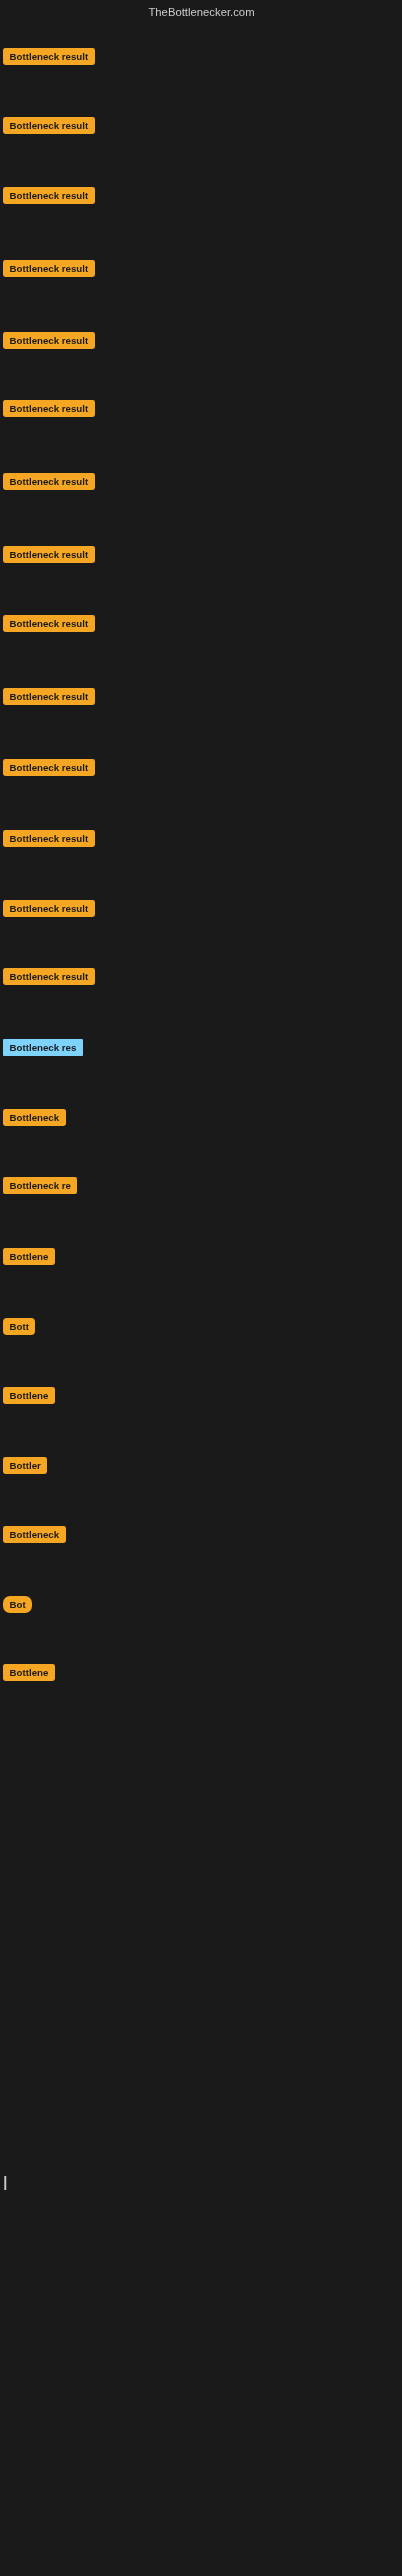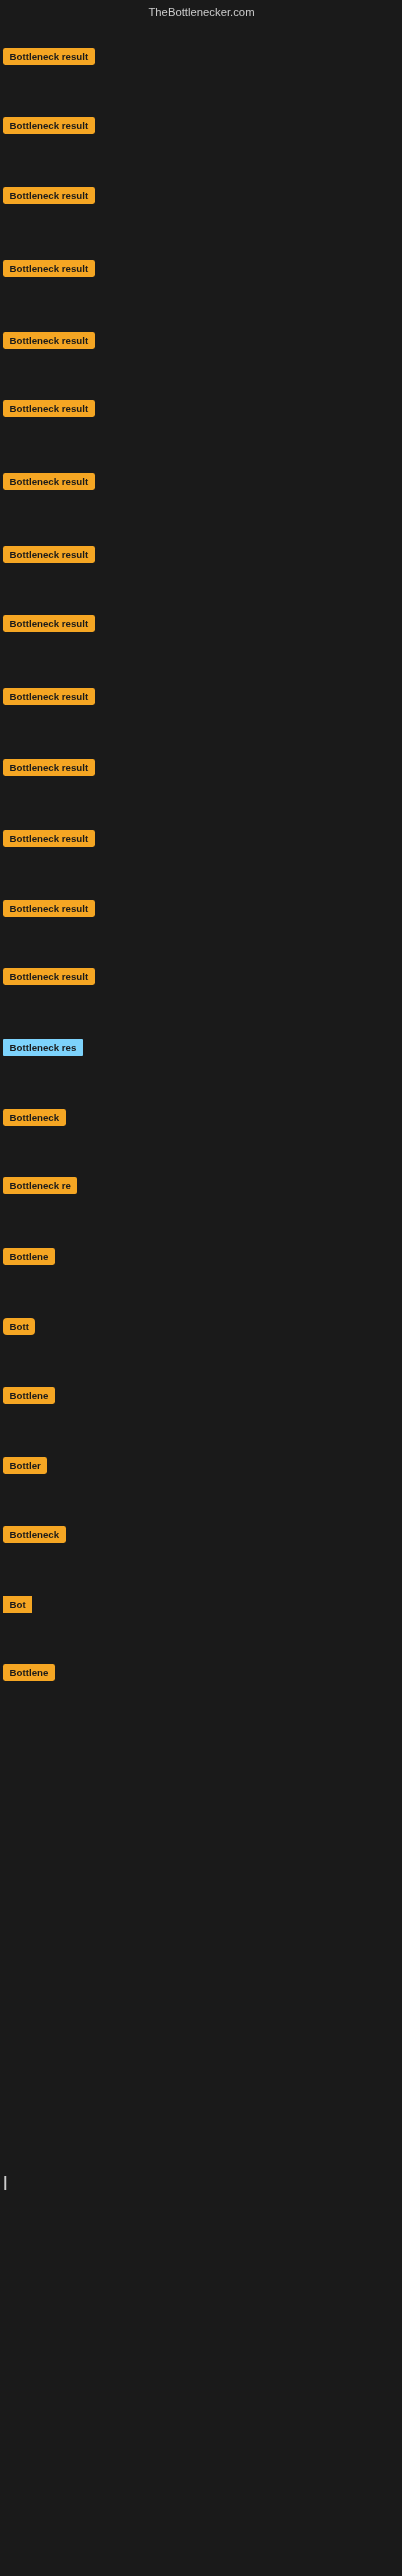--- a/index.html
+++ b/index.html
@@ -51,20 +51,20 @@
       <div style="position: absolute; top: 898px; left: 0px; padding: 1.6px 3.2px;"><span style="background-color: rgb(245, 166, 35); color: rgb(26, 26, 26); font-size: 9.7px; font-weight: bold; padding: 3.2px 6.4px; border-radius: 2.4px; white-space: nowrap; display: inline-block; cursor: pointer; max-width: 121px; overflow: hidden; text-overflow: clip;">Bottleneck result</span></div>
       <div style="position: absolute; top: 966px; left: 0px; padding: 1.6px 3.2px;"><span style="background-color: rgb(245, 166, 35); color: rgb(26, 26, 26); font-size: 9.7px; font-weight: bold; padding: 3.2px 6.4px; border-radius: 2.4px; white-space: nowrap; display: inline-block; cursor: pointer; max-width: 121px; overflow: hidden; text-overflow: clip;">Bottleneck result</span></div>
       <div style="position: absolute; top: 1037px; left: 0px; padding: 1.6px 3.2px;"><span style="background-color: #7dd3fc; color: rgb(26, 26, 26); font-size: 9.7px; font-weight: bold; padding: 3.2px 6.4px; border-radius: 1px; white-space: nowrap; display: inline-block; cursor: pointer; max-width: 105px; overflow: hidden; text-overflow: clip;">Bottleneck res</span></div>
       <div style="position: absolute; top: 1107px; left: 0px; padding: 1.6px 3.2px;"><span style="background-color: rgb(245, 166, 35); color: rgb(26, 26, 26); font-size: 9.7px; font-weight: bold; padding: 3.2px 6.4px; border-radius: 2.4px; white-space: nowrap; display: inline-block; cursor: pointer; max-width: 81px; overflow: hidden; text-overflow: clip;">Bottleneck</span></div>
       <div style="position: absolute; top: 1175px; left: 0px; padding: 1.6px 3.2px;"><span style="background-color: rgb(245, 166, 35); color: rgb(26, 26, 26); font-size: 9.7px; font-weight: bold; padding: 3.2px 6.4px; border-radius: 2px; white-space: nowrap; display: inline-block; cursor: pointer; max-width: 93px; overflow: hidden; text-overflow: clip;">Bottleneck re</span></div>
       <div style="position: absolute; top: 1246px; left: 0px; padding: 1.6px 3.2px;"><span style="background-color: rgb(245, 166, 35); color: rgb(26, 26, 26); font-size: 9.7px; font-weight: bold; padding: 3.2px 6.4px; border-radius: 2.4px; white-space: nowrap; display: inline-block; cursor: pointer; max-width: 72px; overflow: hidden; text-overflow: clip;">Bottlene</span></div>
       <div style="position: absolute; top: 1316px; left: 0px; padding: 1.6px 3.2px;"><span style="background-color: rgb(245, 166, 35); color: rgb(26, 26, 26); font-size: 9.7px; font-weight: bold; padding: 3.2px 6.4px; border-radius: 4px; white-space: nowrap; display: inline-block; cursor: pointer; max-width: 48px; overflow: hidden; text-overflow: clip;">Bott</span></div>
       <div style="position: absolute; top: 1385px; left: 0px; padding: 1.6px 3.2px;"><span style="background-color: rgb(245, 166, 35); color: rgb(26, 26, 26); font-size: 9.7px; font-weight: bold; padding: 3.2px 6.4px; border-radius: 2.4px; white-space: nowrap; display: inline-block; cursor: pointer; max-width: 72px; overflow: hidden; text-overflow: clip;">Bottlene</span></div>
       <div style="position: absolute; top: 1455px; left: 0px; padding: 1.6px 3.2px;"><span style="background-color: rgb(245, 166, 35); color: rgb(26, 26, 26); font-size: 9.7px; font-weight: bold; padding: 3.2px 6.4px; border-radius: 2.4px; white-space: nowrap; display: inline-block; cursor: pointer; max-width: 60px; overflow: hidden; text-overflow: clip;">Bottler</span></div>
       <div style="position: absolute; top: 1524px; left: 0px; padding: 1.6px 3.2px;"><span style="background-color: rgb(245, 166, 35); color: rgb(26, 26, 26); font-size: 9.7px; font-weight: bold; padding: 3.2px 6.4px; border-radius: 2.4px; white-space: nowrap; display: inline-block; cursor: pointer; max-width: 81px; overflow: hidden; text-overflow: clip;">Bottleneck</span></div>
-      <div style="position: absolute; top: 1594px; left: 0px; padding: 1.6px 3.2px;"><span style="background-color: rgb(245, 166, 35); color: rgb(26, 26, 26); font-size: 9.7px; font-weight: bold; padding: 3.2px 6.4px; border-radius: 0; white-space: nowrap; display: inline-block; cursor: pointer; max-width: 40px; overflow: hidden; text-overflow: clip;">Bot</span></div>
+      <div style="position: absolute; top: 1594px; left: 0px; padding: 1.6px 3.2px;"><span style="background-color: rgb(245, 166, 35); color: rgb(26, 26, 26); font-size: 9.7px; font-weight: bold; padding: 3.2px 6.4px; border-radius: 7px; white-space: nowrap; display: inline-block; cursor: pointer; max-width: 40px; overflow: hidden; text-overflow: clip;">Bot</span></div>
       <div style="position: absolute; top: 1662px; left: 0px; padding: 1.6px 3.2px;"><span style="background-color: rgb(245, 166, 35); color: rgb(26, 26, 26); font-size: 9.7px; font-weight: bold; padding: 3.2px 6.4px; border-radius: 2.4px; white-space: nowrap; display: inline-block; cursor: pointer; max-width: 72px; overflow: hidden; text-overflow: clip;">Bottlene</span></div>
     </div>
 
   <div style="position: absolute; top: 2174px; left: 3.2px; color: #cccccc; font-size: 14.5px; font-weight: bold;">|</div>
 
 </div>
 
 
 </body></html>

